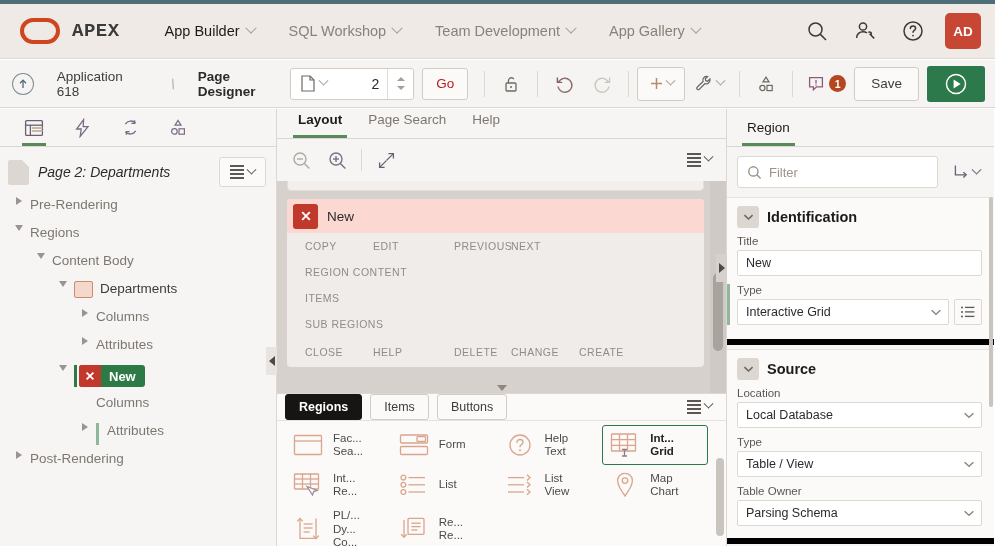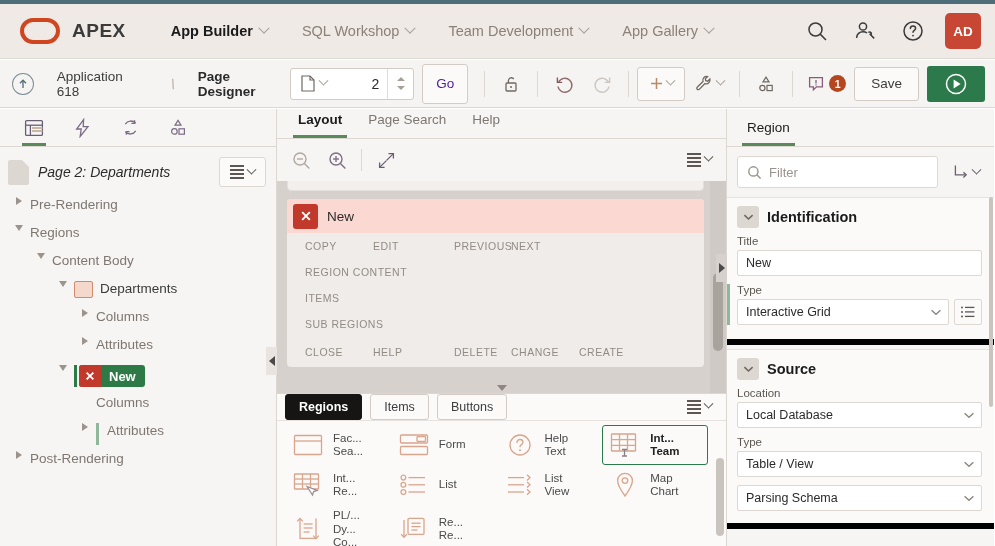--- a/index.html
+++ b/index.html
@@ -14,29 +14,29 @@
 
   
   .accent-bar { position:absolute; top:0; left:0; width:995px; height:4px; background:#4d6e78; }
 
   
   .header {
     position:absolute; top:4px; left:0; width:995px; height:55px;
     background:#efeae6; display:flex; align-items:center;
     border-bottom:1px solid #ded8d3;
   }
-  .logo-wrap { display:flex; align-items:center; padding-left:20px; gap:12px; }
+  .logo-wrap { display:flex; align-items:center; padding-left:20px; gap:12px;font-family:Liberation Mono, monospace; }
   .logo-mark { width:40px; height:26px; border:4px solid #cf4520; border-radius:14px; }
   .logo-text { font-size:19px; font-weight:bold; color:#3b3b3b; letter-spacing:.5px; }
   .nav { display:flex; align-items:center; margin-left:28px; gap:0; }
   .nav-item {
     display:flex; align-items:center; gap:7px; padding:0 17px; height:55px;
     font-size:14.5px; color:#8a8178; cursor:pointer;
   }
-  .nav-item.active { color:#1b1b1b; font-weight:bold; }
+  .nav-item.active { color:#1b1b1b; font-weight:normal; }
   .chev { width:8px; height:8px; border-right:1.6px solid #a8a099; border-bottom:1.6px solid #a8a099;
           transform:rotate(45deg) translate(-2px,-2px); }
   .header-right { margin-left:auto; display:flex; align-items:center; gap:4px; padding-right:14px; }
   .hicon { width:44px; height:44px; display:flex; align-items:center; justify-content:center; cursor:pointer; }
   .avatar {
     width:36px; height:36px; background:#c74634; border-radius:5px; color:#fff;
     font-size:13.5px; font-weight:bold; display:flex; align-items:center; justify-content:center;
     margin-left:6px; cursor:pointer;
   }
 
@@ -58,22 +58,22 @@
   .pagebox { display:flex; align-items:center; border:1px solid #d3ccc6; border-radius:3px; background:#fff; height:32px; margin-right:6px; }
   .pagebox .pb-type { display:flex; align-items:center; gap:5px; padding:0 8px 0 10px; cursor:pointer; }
   .pagebox .pb-num { width:52px; text-align:right; padding-right:8px; font-size:14px; color:#2b2b2b; }
   .pagebox .pb-spin {
     width:26px; height:30px; border-left:1px solid #e2dcd7; display:flex; flex-direction:column;
     align-items:center; justify-content:center; gap:5px; cursor:pointer;
   }
   .spin-up { width:0;height:0;border-left:4px solid transparent;border-right:4px solid transparent;border-bottom:4px solid #a79f98; }
   .spin-dn { width:0;height:0;border-left:4px solid transparent;border-right:4px solid transparent;border-top:4px solid #a79f98; }
   .go-btn {
-    height:40px; padding:5px 13px; border:1px solid #d3ccc6; border-radius:3px; background:#fbfaf9;
-    font-size:13.5px; color:#4c1d95; display:flex; align-items:center; cursor:pointer; margin-right:8px;
+    height:32px; padding:5px 13px; border:1px solid #d3ccc6; border-radius:3px; background:#fbfaf9;
+    font-size:13.5px; color:#b91c1c; display:flex; align-items:center; cursor:pointer; margin-right:8px;
   }
   .tb-div { width:1px; height:26px; background:#ddd7d2; margin:0 6px; }
   .tb-icon { width:36px; height:34px; display:flex; align-items:center; justify-content:center; cursor:pointer; }
   .tb-icon.boxed { border:1px solid #d3ccc6; border-radius:3px; width:48px; background:#fbfaf9; gap:3px; }
   .badge {
     min-width:17px; height:17px; border-radius:9px; background:#b4471f; color:#fff; font-size:10.5px;
     display:flex; align-items:center; justify-content:center; margin-left:-4px; font-weight:bold; padding:0 4px;
   }
   .save-btn {
     height:34px; padding:0 16px; border:1px solid #d3ccc6; border-radius:3px; background:#fbfaf9;
@@ -626,21 +626,21 @@
               <rect x="1.5" y="2" width="24" height="17" rx=".6"></rect>
               <line x1="1.5" y1="7.6" x2="25.5" y2="7.6"></line>
                 <line x1="1.5" y1="13.4" x2="25.5" y2="13.4"></line>
               <line x1="9.5" y1="2" x2="9.5" y2="19"></line>
                 <line x1="17.5" y1="2" x2="17.5" y2="19"></line>
               <path d="M12 17.5h5M12 24h5M14.5 17.5v6.5" stroke="#8b7f86"></path>
             </svg>
           </span>
           <span class="glabel">
             <span>Int...</span><br>
-            <span>Team</span>
+            <span>Grid</span>
           </span>
         </div>
 
         <div class="gitem">
           <span class="gicon">
             <svg width="30" height="26" viewBox="0 0 30 26" fill="none" stroke="#d9a58c" stroke-width="1.3">
               <rect x="1.5" y="2" width="24" height="15" rx=".6"></rect>
               <line x1="1.5" y1="7" x2="25.5" y2="7"></line>
                 <line x1="1.5" y1="12" x2="25.5" y2="12"></line>
               <line x1="9.5" y1="2" x2="9.5" y2="17"></line>
@@ -831,20 +831,21 @@
           <div class="pselect">
             <span>Table / View</span>
             <span class="cv">
               <svg width="12" height="8" viewBox="0 0 12 8" fill="none" stroke="#8d8681" stroke-width="1.4">
                 <path d="M1.6 2.2L6 6.2 10.4 2.2"></path>
               </svg>
             </span>
           </div>
         </div>
         <div class="pfield" style="margin-bottom:0;">
+          <div class="plabel">Table Owner</div>
           <div class="pselect">
             <span>Parsing Schema</span>
             <span class="cv">
               <svg width="12" height="8" viewBox="0 0 12 8" fill="none" stroke="#8d8681" stroke-width="1.4">
                 <path d="M1.6 2.2L6 6.2 10.4 2.2"></path>
               </svg>
             </span>
           </div>
         </div>
       </div>

